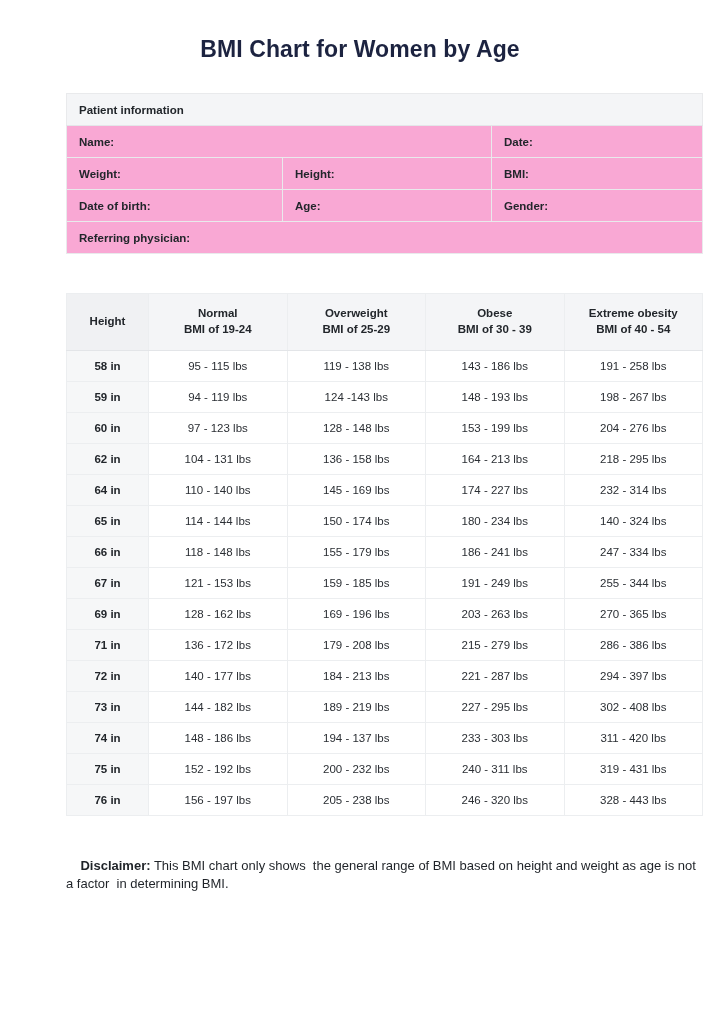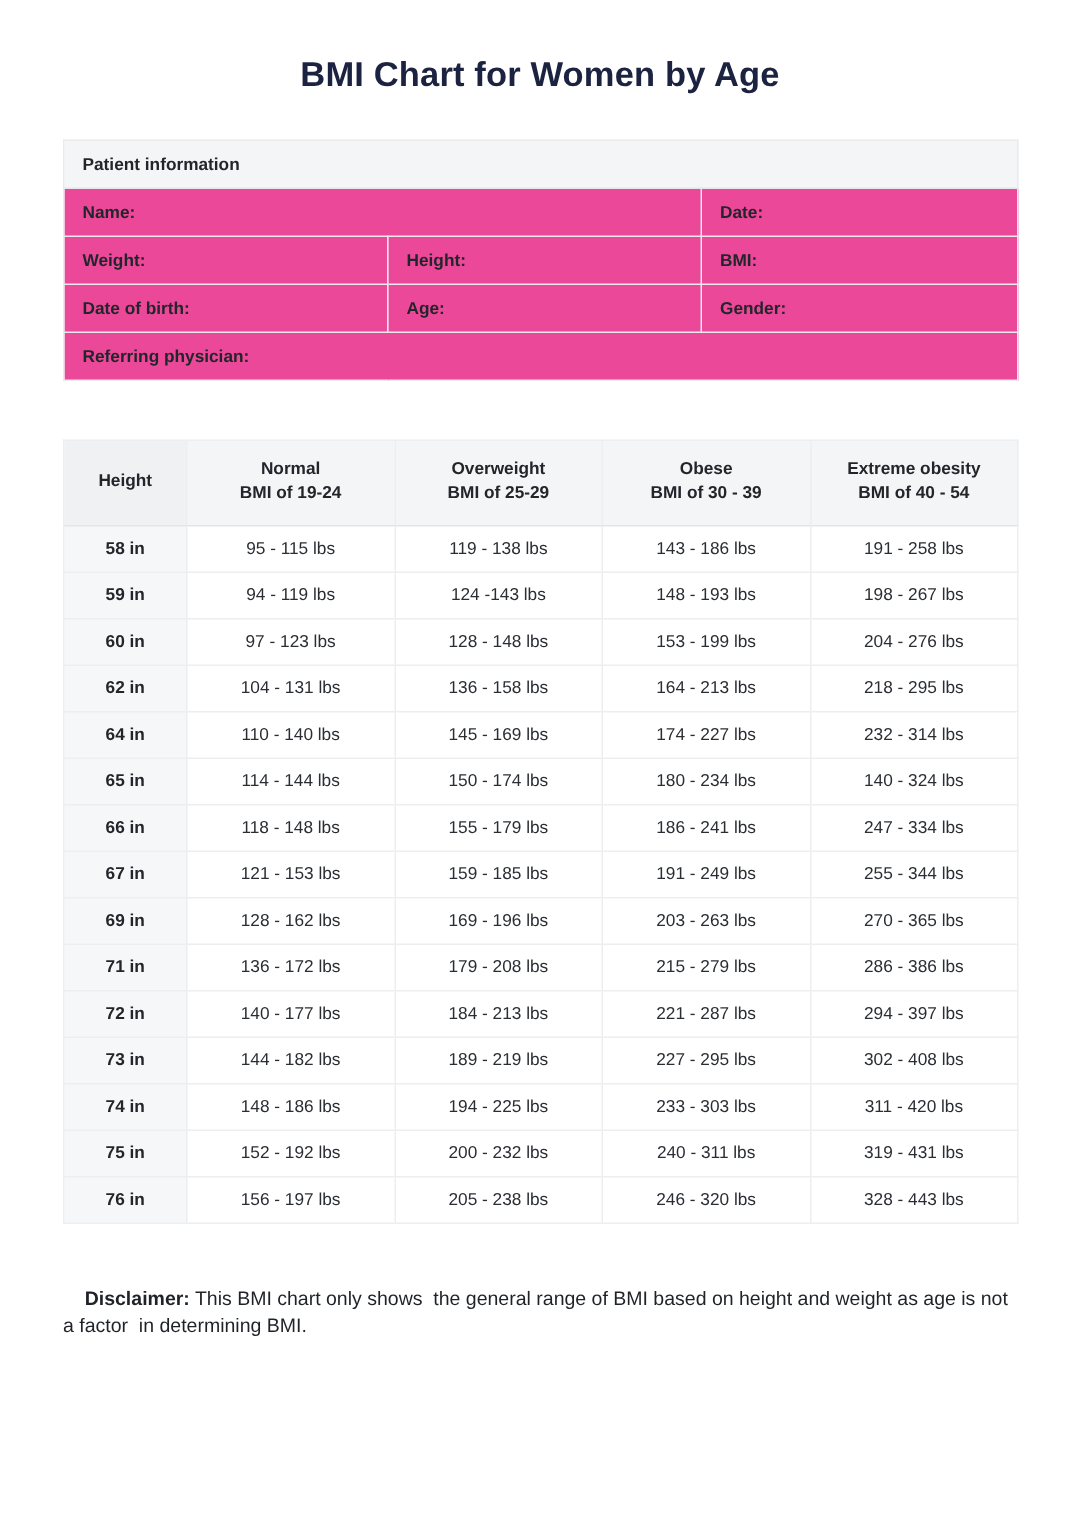--- a/index.html
+++ b/index.html
@@ -12,21 +12,21 @@
     height: 1016px;
     font-family: "Liberation Sans", sans-serif;
     color: #1b1b1b;
     -webkit-font-smoothing: antialiased;
   }
   .page {
     position: relative;
     width: 720px;
     height: 1016px;
     box-sizing: border-box;
-    padding: 0 42px;
+    padding: 0 66px;
   }
 
   
   .page-title {
     margin: 0;
     padding-top: 36px;
     text-align: center;
     font-size: 23px;
     font-weight: bold;
     letter-spacing: 0.1px;
@@ -42,21 +42,21 @@
     table-layout: fixed;
     font-size: 11.5px;
   }
   .patient-block td {
     border: 1px solid #e9eaec;
     padding: 9px 12px;
     height: 13px;
     vertical-align: middle;
     font-weight: bold;
     color: #22262b;
-    background: #ec4899;
+    background: #f9a8d4;
   }
   .patient-block tr.section-head td {
     background: #f4f5f7;
     border-bottom: 1px solid #e4e6e9;
     padding: 9px 12px;
   }
   .col-a { width: 216px; }
   .col-b { width: 209px; }
   .col-c { width: 211px; }
 
@@ -263,21 +263,21 @@
         <tr>
           <td class="height-cell">73 in</td>
           <td>144 - 182 lbs</td>
           <td>189 - 219 lbs</td>
           <td>227 - 295 lbs</td>
           <td>302 - 408 lbs</td>
         </tr>
         <tr>
           <td class="height-cell">74 in</td>
           <td>148 - 186 lbs</td>
-          <td>194 - 225 lbs</td>
+          <td>194 - 137 lbs</td>
           <td>233 - 303 lbs</td>
           <td>311 - 420 lbs</td>
         </tr>
         <tr>
           <td class="height-cell">75 in</td>
           <td>152 - 192 lbs</td>
           <td>200 - 232 lbs</td>
           <td>240 - 311 lbs</td>
           <td>319 - 431 lbs</td>
         </tr>

